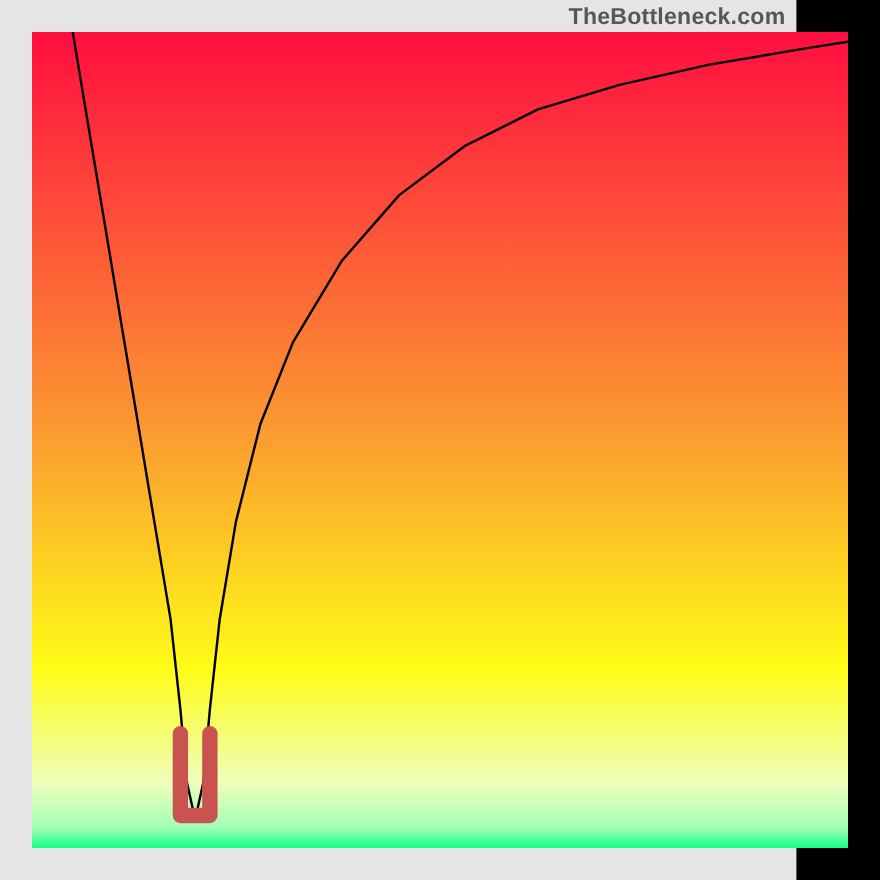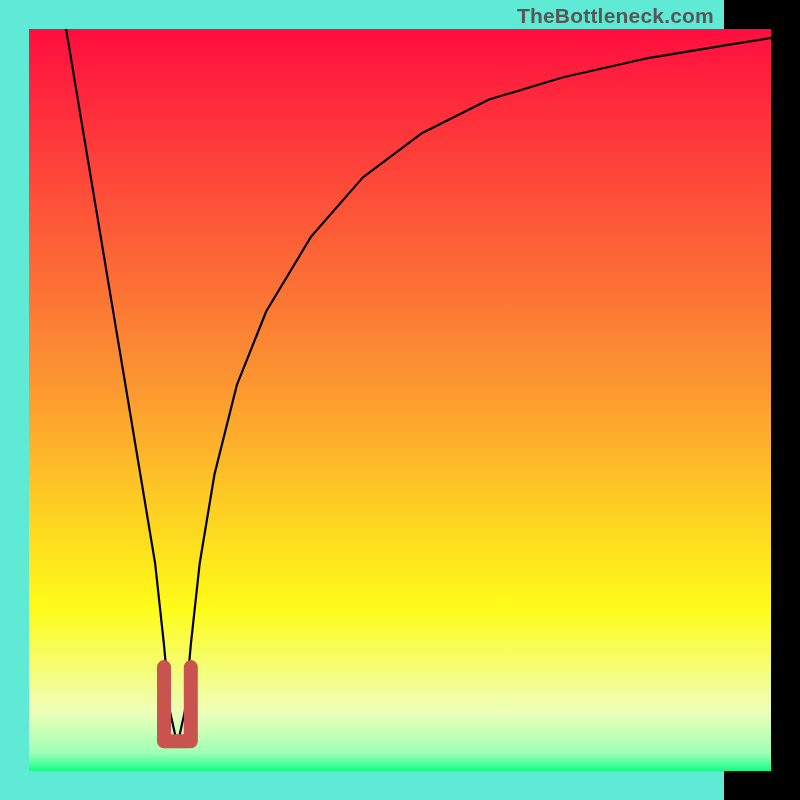--- a/index.html
+++ b/index.html
@@ -1,21 +1,21 @@
 <!DOCTYPE html>
 <html style="--marker-color: #c9544f;"><head>
 <meta charset="utf-8">
 <style>
   * { margin: 0; padding: 0; box-sizing: border-box; }
   html, body { width: 800px; height: 800px; overflow: hidden; background: #000; }
   .frame {
     position: absolute;
     top: 0; left: 0;
     width: 724px; height: 800px;
-    background: #5eead4;
+    background: #e5e5e5;
   }
   .plot {
     position: absolute;
     top: 29px;
     left: 29px;
     width: 742px;
     height: 742px;
     overflow: hidden;
   }
   .gradient {

